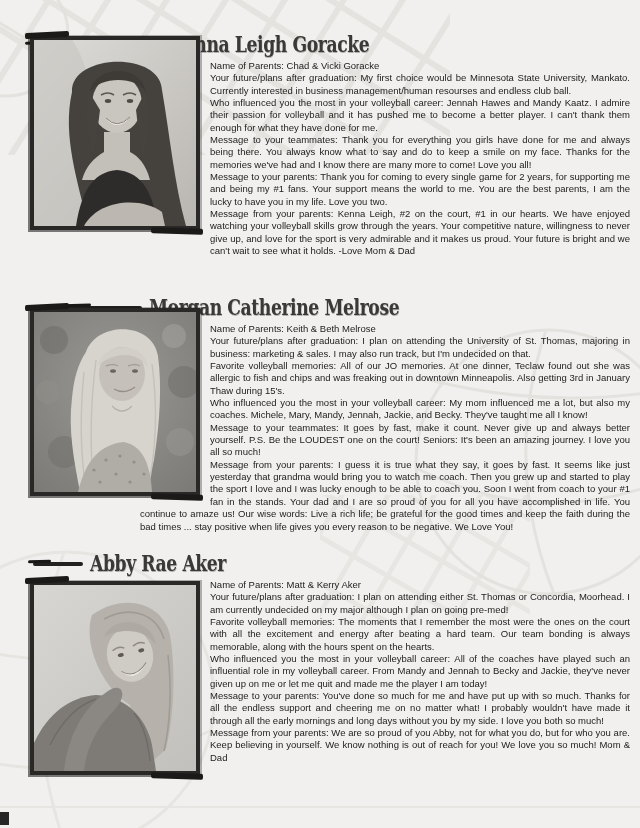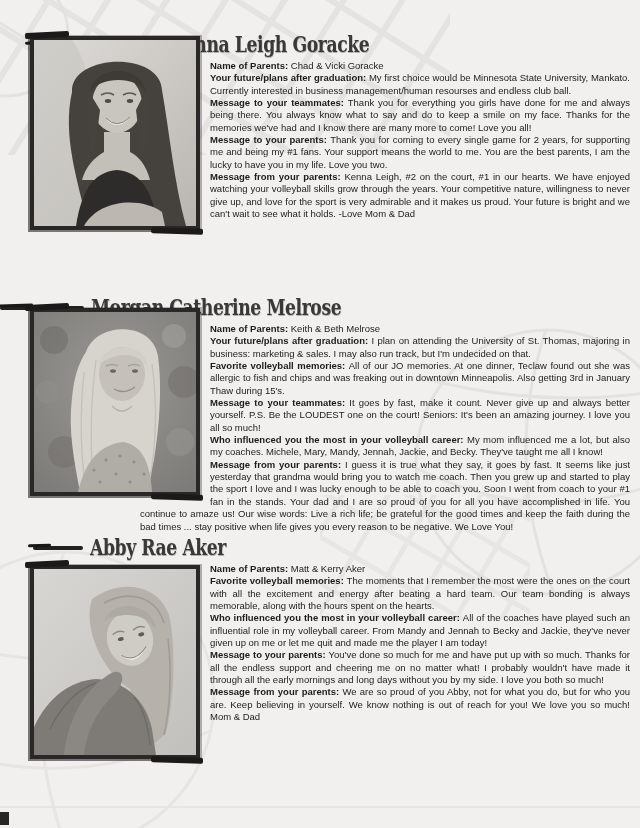--- a/index.html
+++ b/index.html
@@ -1,22 +1,22 @@
 <!DOCTYPE html>
 <html><head>
 <meta charset="utf-8">
 <style>
   html,body{margin:0;padding:0;}
   .page{position:relative;width:640px;height:828px;background:#f1f0ee;overflow:hidden;
         font-family:"Liberation Sans",sans-serif;}
   .watermarks{position:absolute;inset:0;z-index:0;}
   .section{position:absolute;left:0;right:0;z-index:1;}
-  .s1{top:30px;} .s2{top:293px;} .s3{top:533px;}
+  .s1{top:30px;} .s2{top:293px;} .s3{top:549px;}
   .sec-header{height:28px;display:flex;align-items:center;}
-  .s1 .sec-header{padding-left:30px;} .s2 .sec-header{} .s3 .sec-header{padding-left:33px;}
+  .s1 .sec-header{padding-left:30px;} .s2 .sec-header{padding-left:58px;} .s3 .sec-header{padding-left:33px;}
   .header-line{height:4px;background:#23211f;border-radius:2px;position:relative;top:1px;flex:0 0 auto;}
   .s1 .header-line{width:104px;} .s2 .header-line{width:84px;} .s3 .header-line{width:50px;}
   .header-line::after{content:"";position:absolute;left:-5px;top:-2px;width:45%;height:3px;
         background:#191817;transform:rotate(-2deg);border-radius:2px;}
   .sec-title{margin:0 0 0 7px;font-family:"DejaVu Serif",serif;font-weight:700;font-size:22px;
         color:#3b3937;letter-spacing:-.5px;white-space:nowrap;transform:scaleX(.78);
         transform-origin:left center;text-shadow:.6px .6px 0 rgba(59,57,55,.35);}
   .sec-body{padding:2px 10px 0 210px;}
   .s2 .sec-body{padding-left:140px;}
   .photo-wrap{float:left;width:170px;margin-left:-180px;margin-top:-24px;}
@@ -25,21 +25,21 @@
   .photo-frame{position:relative;width:162px;height:186px;border:4px solid #2a2826;background:#cfcdc9;
         box-shadow:-2px 2px 0 rgba(22,20,18,.55), 2px -1px 0 rgba(22,20,18,.3), inset 0 0 8px rgba(0,0,0,.35);}
   .s2 .photo-frame{height:180px;}
   .photo-frame::before{content:"";position:absolute;top:-8px;left:-9px;width:44px;height:6px;
         background:#1c1a18;transform:rotate(-3deg);border-radius:2px;}
   .photo-frame::after{content:"";position:absolute;bottom:-8px;right:-7px;width:52px;height:6px;
         background:#1c1a18;transform:rotate(2deg);border-radius:2px;}
   .portrait{display:block;width:100%;height:100%;}
   .text-col{font-size:9.5px;line-height:12.35px;color:#1c1c1c;text-align:justify;}
   .fld{margin:0;}
-  .lbl{font-weight:700;}
+  .lbl{font-weight:400;}
   .lbl::after{content:"\00a0";}
   .scan-mark{position:absolute;left:0;top:812px;width:9px;height:13px;background:#262626;z-index:2;}
   .bottom-rule{position:absolute;left:0;right:0;top:806px;height:2px;background:#e7e5e2;z-index:0;}
 </style>
 </head>
 <body>
 
 <div class="page">
 
   <svg class="watermarks" viewBox="0 0 640 828" xmlns="http://www.w3.org/2000/svg">
@@ -109,20 +109,21 @@
             <path d="M72 78 Q83 90 96 77 Q90 85 83 85 Q76 85 72 78Z" fill="#efeeea"></path>
             <path d="M72 78 Q83 90 96 77" stroke="#8d857d" fill="none" stroke-width="1"></path>
             <path d="M42 186 C48 146 62 132 83 130 C104 132 118 146 124 186Z" fill="#2e2c2a"></path>
             <path d="M50 186 C64 160 106 156 128 172 L131 186Z" fill="#bcb7b1"></path>
           </svg>
         </div>
       </div>
       <div class="text-col">
         <p class="fld"><b class="lbl">Name of Parents:</b><span>Chad &amp; Vicki Goracke</span></p>
         <p class="fld"><b class="lbl">Your future/plans after graduation:</b><span>My first choice would be Minnesota State University, Mankato. Currently interested in business management/human resourses and endless club ball.</span></p>
+        <p class="fld"><b class="lbl">Who influenced you the most in your volleyball career:</b><span>Jennah Hawes and Mandy Kaatz. I admire their passion for volleyball and it has pushed me to become a better player. I can't thank them enough for what they have done for me.</span></p>
         <p class="fld"><b class="lbl">Message to your teammates:</b><span>Thank you for everything you girls have done for me and always being there. You always know what to say and do to keep a smile on my face. Thanks for the memories we've had and I know there are many more to come! Love you all!</span></p>
         <p class="fld"><b class="lbl">Message to your parents:</b><span>Thank you for coming to every single game for 2 years, for supporting me and being my #1 fans. Your support means the world to me. You are the best parents, I am the lucky to have you in my life. Love you two.</span></p>
         <p class="fld"><b class="lbl">Message from your parents:</b><span>Kenna Leigh, #2 on the court, #1 in our hearts. We have enjoyed watching your volleyball skills grow through the years. Your competitive nature, willingness to never give up, and love for the sport is very admirable and it makes us proud. Your future is bright and we can't wait to see what it holds.  -Love Mom &amp; Dad</span></p>
       </div>
     </div>
   </section>
 
   <section class="section s2">
     <div class="sec-header">
       <div class="header-line"></div>
@@ -166,22 +167,22 @@
               <circle cx="82" cy="162" r="1.6"></circle>
                 <circle cx="96" cy="170" r="1.6"></circle>
             </g>
           </svg>
         </div>
       </div>
       <div class="text-col">
         <p class="fld"><b class="lbl">Name of Parents:</b><span>Keith &amp; Beth Melrose</span></p>
         <p class="fld"><b class="lbl">Your future/plans after graduation:</b><span>I plan on attending the University of St. Thomas, majoring in business: marketing &amp; sales. I may also run track, but I'm undecided on that.</span></p>
         <p class="fld"><b class="lbl">Favorite volleyball memories:</b><span>All of our JO memories. At one dinner, Teclaw found out she was allergic to fish and chips and was freaking out in downtown Minneapolis. Also getting 3rd in January Thaw during 15's.</span></p>
+        <p class="fld"><b class="lbl">Who influenced you the most in your volleyball career:</b><span>My mom influenced me a lot, but also my coaches. Michele, Mary, Mandy, Jennah, Jackie, and Becky. They've taught me all I know!</span></p>
         <p class="fld"><b class="lbl">Message to your teammates:</b><span>It goes by fast, make it count. Never give up and always better yourself. P.S. Be the LOUDEST one on the court! Seniors: It's been an amazing journey. I love you all so much!</span></p>
-        <p class="fld"><b class="lbl">Who influenced you the most in your volleyball career:</b><span>My mom influenced me a lot, but also my coaches. Michele, Mary, Mandy, Jennah, Jackie, and Becky. They've taught me all I know!</span></p>
         <p class="fld"><b class="lbl">Message from your parents:</b><span>I guess it is true what they say, it goes by fast. It seems like just yesterday that grandma would bring you to watch me coach. Then you grew up and started to play the sport I love and I was lucky enough to be able to coach you. Soon I went from coach to your #1 fan in the stands. Your dad and I are so proud of you for all you have accomplished in life. You continue to amaze us! Our wise words: Live a rich life; be grateful for the good times and keep the faith during the bad times ... stay positive when life gives you every reason to be negative. We Love You!</span></p>
       </div>
     </div>
   </section>
 
   <section class="section s3">
     <div class="sec-header">
       <div class="header-line"></div>
       <h2 class="sec-title">Abby Rae Aker</h2>
     </div>
@@ -209,20 +210,21 @@
             </g>
             <path d="M70 52 C78 30 118 32 122 60 C110 42 84 44 70 52Z" fill="#aeaaa3"></path>
             <path d="M0 186 L0 158 C14 128 36 112 62 110 C92 112 112 132 118 160 L122 186Z" fill="#7e7b77"></path>
             <path d="M30 186 C34 150 50 122 74 106 C82 100 90 102 88 112 C86 122 74 130 66 142 C58 154 52 168 50 186Z" fill="#8b8884"></path>
             <path d="M16 160 C28 136 44 120 62 114 M100 128 C110 140 114 156 116 176" stroke="#6f6c68" fill="none" stroke-width="1.4"></path>
           </svg>
         </div>
       </div>
       <div class="text-col">
         <p class="fld"><b class="lbl">Name of Parents:</b><span>Matt &amp; Kerry Aker</span></p>
+        <p class="fld"><b class="lbl">Your future/plans after graduation:</b><span>I plan on attending either St. Thomas or Concordia, Moorhead. I am currently undecided on my major although I plan on going pre-med!</span></p>
         <p class="fld"><b class="lbl">Favorite volleyball memories:</b><span>The moments that I remember the most were the ones on the court with all the excitement and energy after beating a hard team. Our team bonding is always memorable, along with the hours spent on the hearts.</span></p>
         <p class="fld"><b class="lbl">Who influenced you the most in your volleyball career:</b><span>All of the coaches have played such an influential role in my volleyball career. From Mandy and Jennah to Becky and Jackie, they've never given up on me or let me quit and made me the player I am today!</span></p>
         <p class="fld"><b class="lbl">Message to your parents:</b><span>You've done so much for me and have put up with so much. Thanks for all the endless support and cheering me on no matter what! I probably wouldn't have made it through all the early mornings and long days without you by my side. I love you both so much!</span></p>
         <p class="fld"><b class="lbl">Message from your parents:</b><span>We are so proud of you Abby, not for what you do, but for who you are. Keep believing in yourself. We know nothing is out of reach for you! We love you so much! Mom &amp; Dad</span></p>
       </div>
     </div>
   </section>
 
 </div>
 

